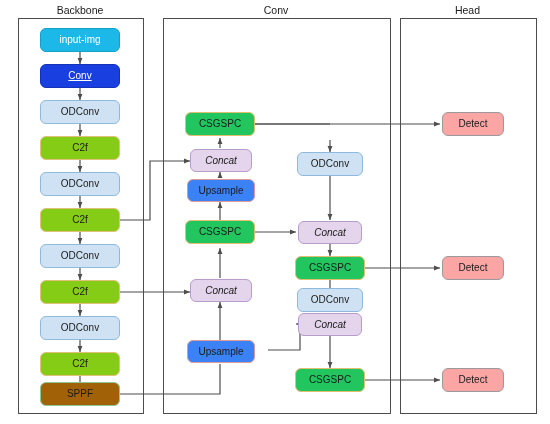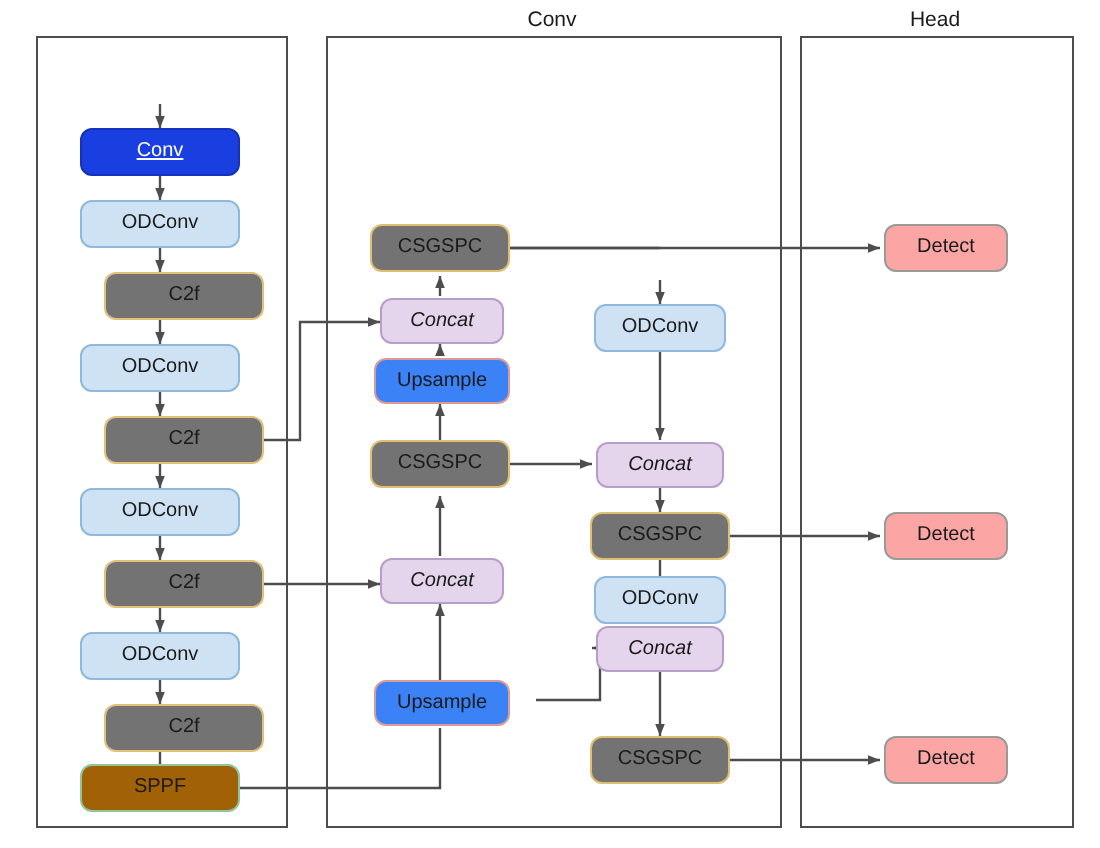--- a/index.html
+++ b/index.html
@@ -12,35 +12,36 @@
   .grp-box{position:absolute;border:1.2px solid #4d4d4d;background:transparent;}
 
   .node{position:absolute;box-sizing:border-box;display:flex;
         align-items:center;justify-content:center;
         border-radius:6px;font-size:10px;line-height:1;
         white-space:nowrap;}
 
   .n-input  {background:#1CB8E8;border:1.2px solid #14a0cc;color:#ffffff;}
   .n-conv   {background:#1A3FE0;border:1.2px solid #1433b8;color:#ffffff;}
   .n-odconv {background:#CFE2F3;border:1.2px solid #8fb8dd;color:#1a1a1a;}
-  .n-c2f    {background:#737373;border:1.2px solid #e3c07a;color:#1a1a1a;margin-left:12px;}
+  .n-c2f    {background:#84cc16;border:1.2px solid #e3c07a;color:#1a1a1a;}
   .n-sppf   {background:#a16207;border:1.2px solid #8fc79a;color:#1a1a1a;}
-  .n-csgspc {background:#737373;border:1.2px solid #e0bf72;color:#1a1a1a;}
+  .n-csgspc {background:#22c55e;border:1.2px solid #e0bf72;color:#1a1a1a;}
   .n-concat {background:#E4D4EC;border:1.2px solid #b89cc9;color:#1a1a1a;font-style:italic;}
   .n-upsamp {background:#3b82f6;border:1.2px solid #dc9a96;color:#1a1a1a;}
   .n-detect {background:#fca5a5;border:1.2px solid #9a9a9a;color:#1a1a1a;}
 
   #wires{position:absolute;left:0;top:0;width:550px;height:424px;
          pointer-events:none;}
 </style>
 </head>
 <body>
 
 <div id="stage">
 
+  <div class="grp-label" style="left:18px;top:4px;width:124px;">Backbone</div>
   <div class="grp-label" style="left:163px;top:4px;width:226px;">Conv</div>
   <div class="grp-label" style="left:400px;top:4px;width:135px;">Head</div>
 
   <div class="grp-box" style="left:18px;top:18px;width:124px;height:394px;"></div>
   <div class="grp-box" style="left:163px;top:18px;width:226px;height:394px;"></div>
   <div class="grp-box" style="left:400px;top:18px;width:135px;height:394px;"></div>
 
   <svg id="wires" viewBox="0 0 550 424">
     <defs>
       <marker id="ah" markerWidth="7" markerHeight="7" refX="6" refY="3" orient="auto" markerUnits="userSpaceOnUse">
@@ -83,20 +84,21 @@
       <path d="M255,232 L296,232"></path>
 
       <path d="M255,124 L330,124" marker-end="none"></path>
 
       <path d="M255,124 L440,124"></path>
       <path d="M365,268 L440,268"></path>
       <path d="M365,380 L440,380"></path>
     </g>
   </svg>
 
+  <div class="node n-input" style="left:40px;top:28px;width:80px;height:24px;">input-img</div>
   <div class="node n-conv" style="left:40px;top:64px;width:80px;height:24px;text-decoration:underline;">Conv</div>
   <div class="node n-odconv" style="left:40px;top:100px;width:80px;height:24px;">ODConv</div>
   <div class="node n-c2f" style="left:40px;top:136px;width:80px;height:24px;">C2f</div>
   <div class="node n-odconv" style="left:40px;top:172px;width:80px;height:24px;">ODConv</div>
   <div class="node n-c2f" style="left:40px;top:208px;width:80px;height:24px;">C2f</div>
   <div class="node n-odconv" style="left:40px;top:244px;width:80px;height:24px;">ODConv</div>
   <div class="node n-c2f" style="left:40px;top:280px;width:80px;height:24px;">C2f</div>
   <div class="node n-odconv" style="left:40px;top:316px;width:80px;height:24px;">ODConv</div>
   <div class="node n-c2f" style="left:40px;top:352px;width:80px;height:24px;">C2f</div>
   <div class="node n-sppf" style="left:40px;top:382px;width:80px;height:24px;">SPPF</div>

